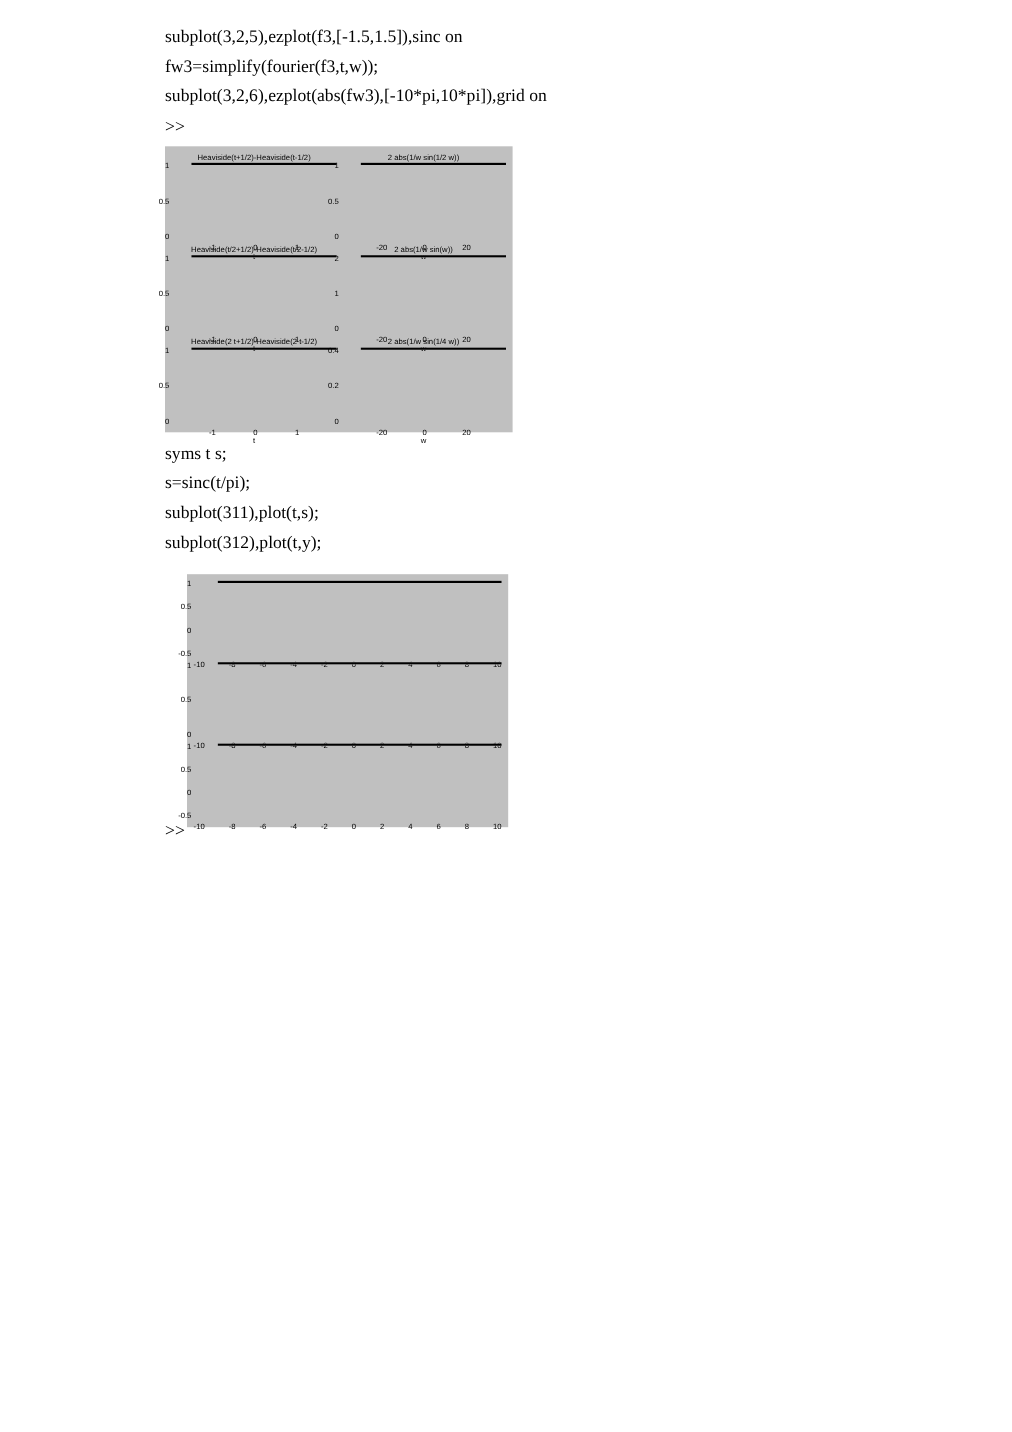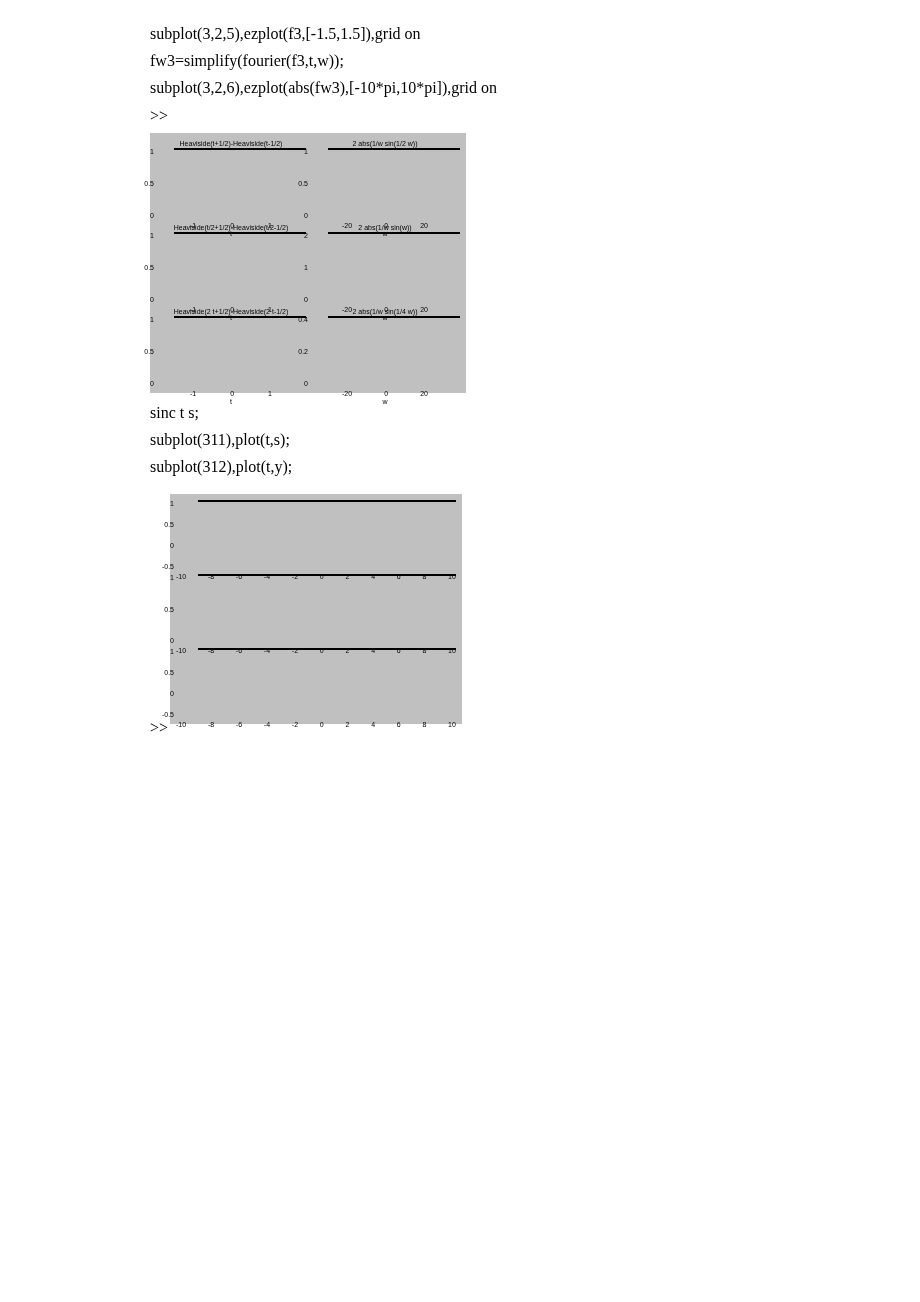--- a/index.html
+++ b/index.html
@@ -110,21 +110,21 @@
   .gridline-v { position:absolute; top:0; bottom:0; border-left:1px dotted #888; }
   .gridline-h { position:absolute; left:0; right:0; border-top:1px dotted #888; }
 </style>
 </head>
 <body>
 
 <div class="page">
 
   
   <div>
-    <div class="code-line">subplot(3,2,5),ezplot(f3,[-1.5,1.5]),grid on</div>
+    <div class="code-line">subplot(3,2,5),ezplot(f3,[-1.5,1.5]),sinc on</div>
     <div class="code-line">fw3=simplify(fourier(f3,t,w));</div>
     <div class="code-line">subplot(3,2,6),ezplot(abs(fw3),[-10*pi,10*pi]),grid on</div>
     <div class="code-line">&gt;&gt;</div>
   </div>
 
   
   <div class="fig-block">
     <div class="fig-grid-32">
 
       <div class="subplot">
@@ -289,21 +289,22 @@
               <span></span>
             </div>
           <div class="xlabel">w</div>
         </div>
       </div>
     </div>
   </div>
 
   
   <div>
-    <div class="code-line">sinc t s;</div>
+    <div class="code-line">syms t s;</div>
+    <div class="code-line">s=sinc(t/pi);</div>
     <div class="code-line">subplot(311),plot(t,s);</div>
     <div class="code-line">subplot(312),plot(t,y);</div>
   </div>
 
   <div style="height:10px"></div>
 
   
   <div style="display:flex; align-items:flex-end;">
     <div class="fig-block" style="margin-left:20px;">
       <div class="fig-stack-31">

